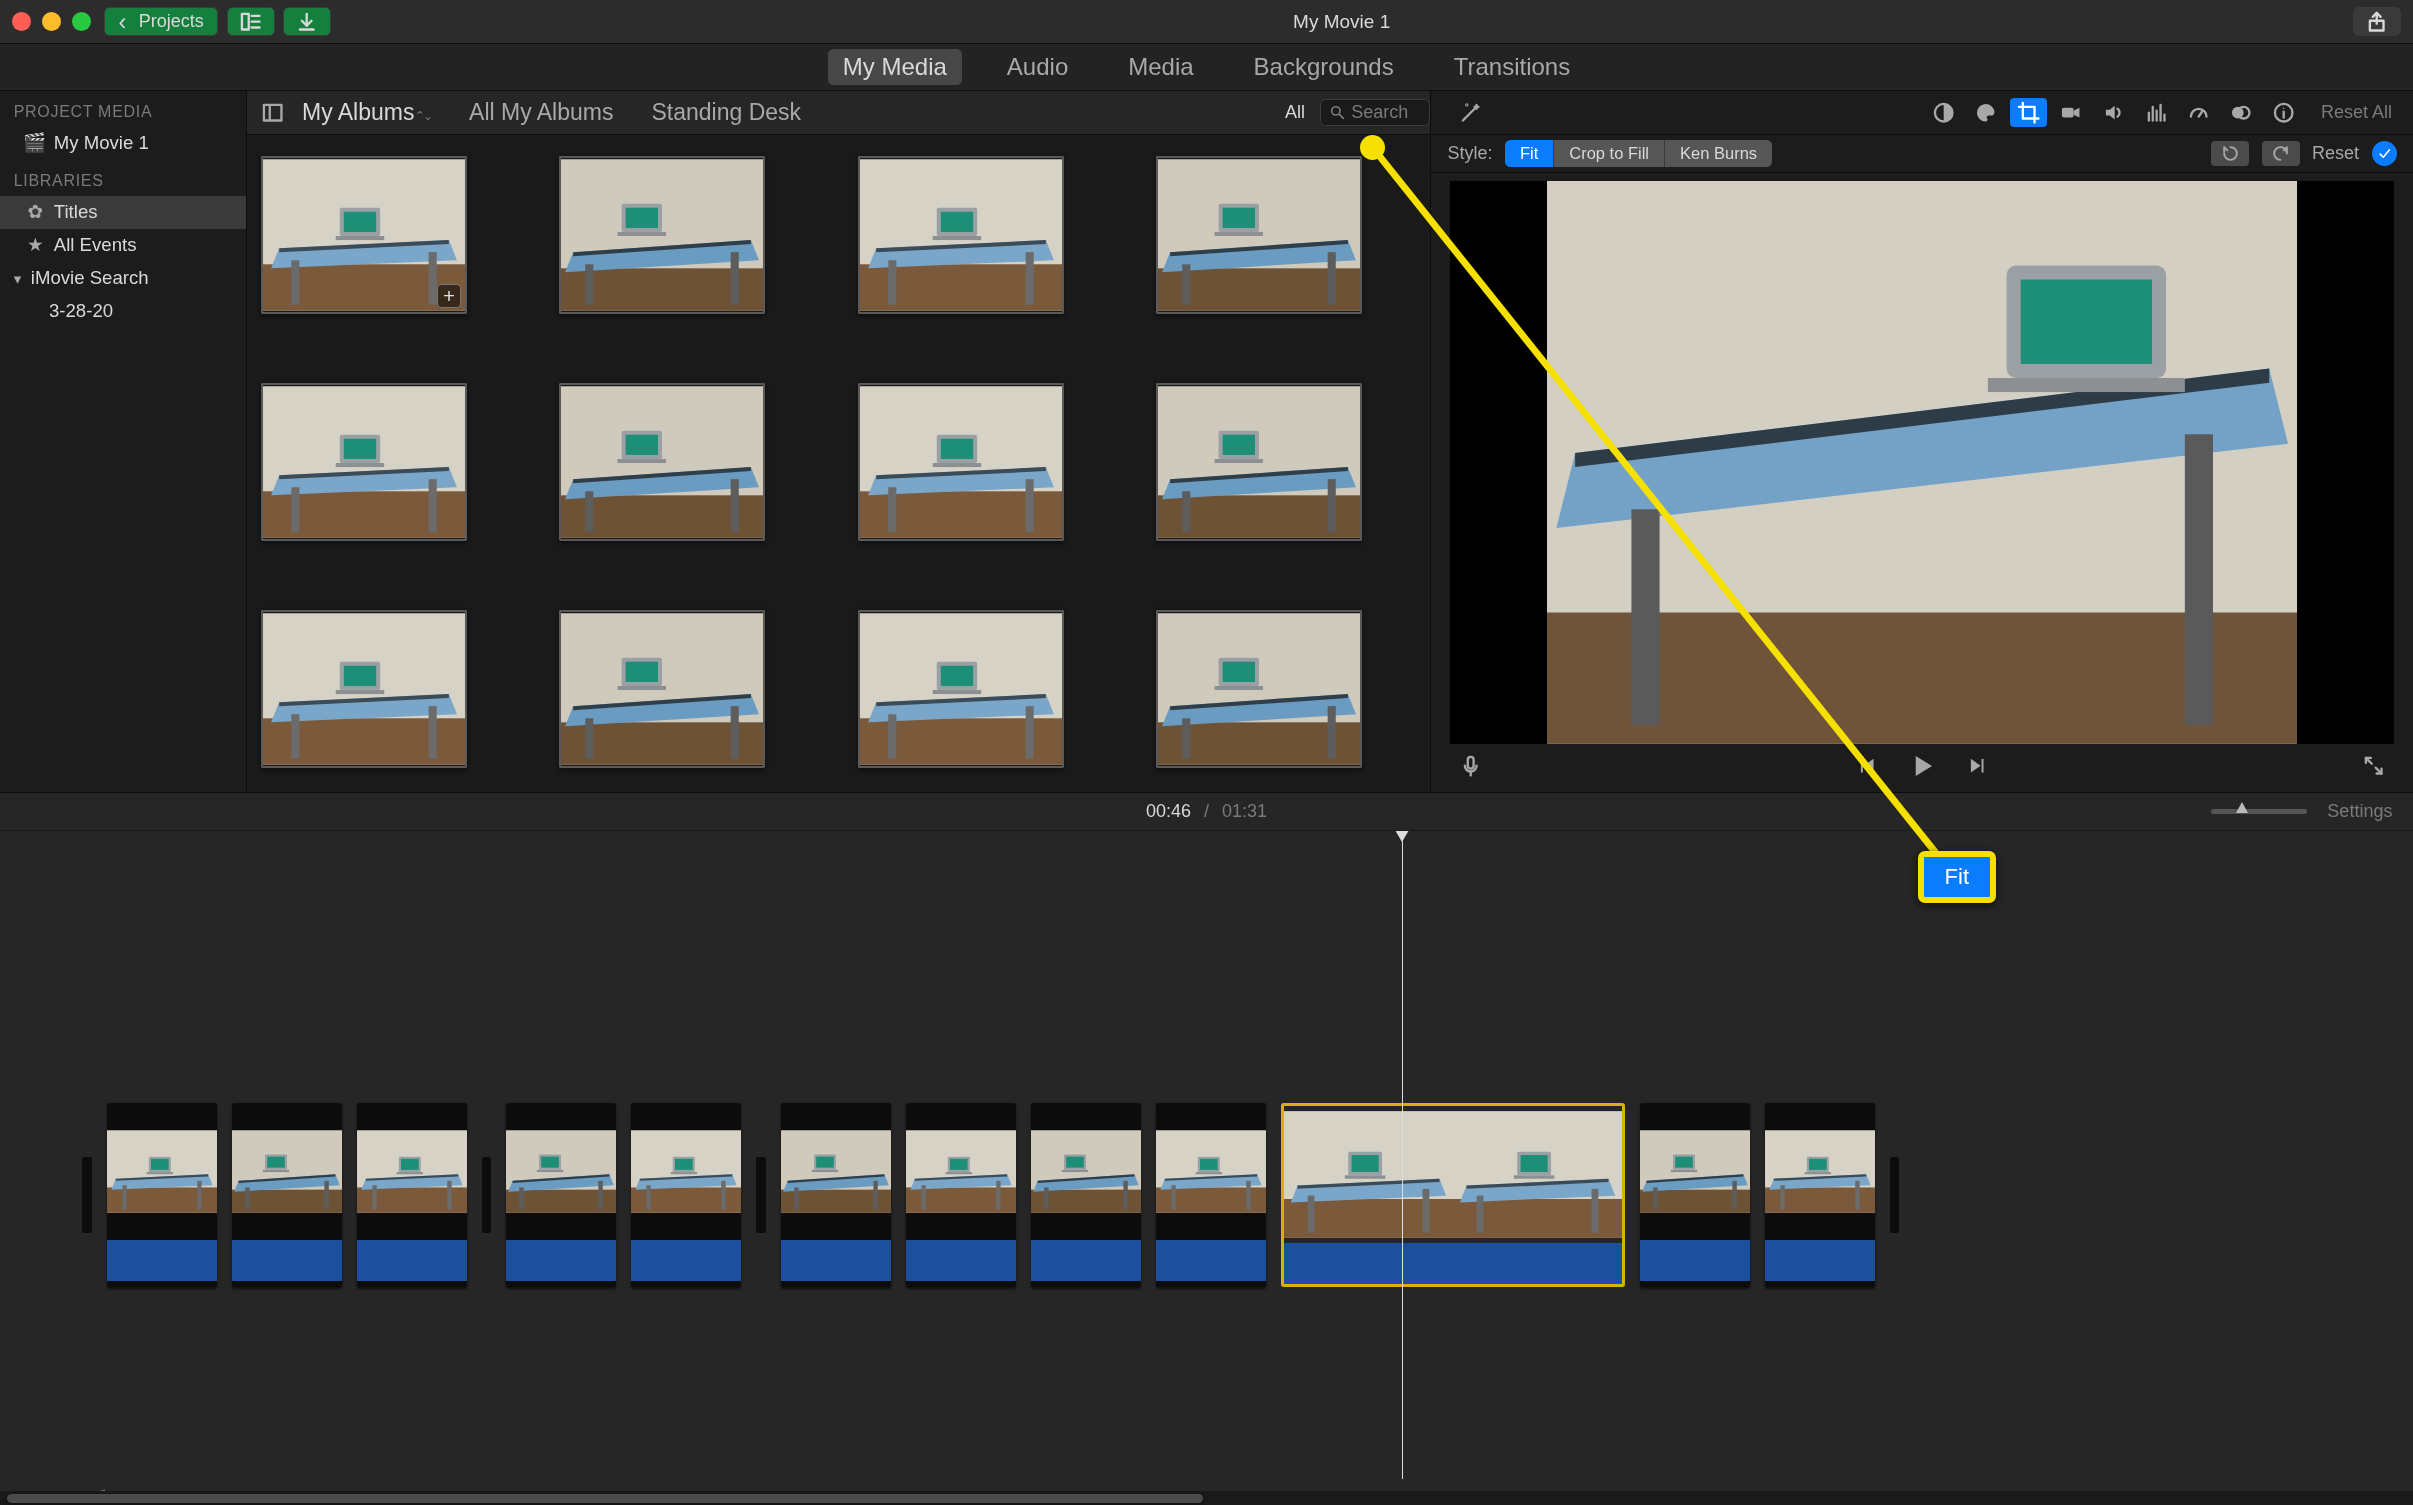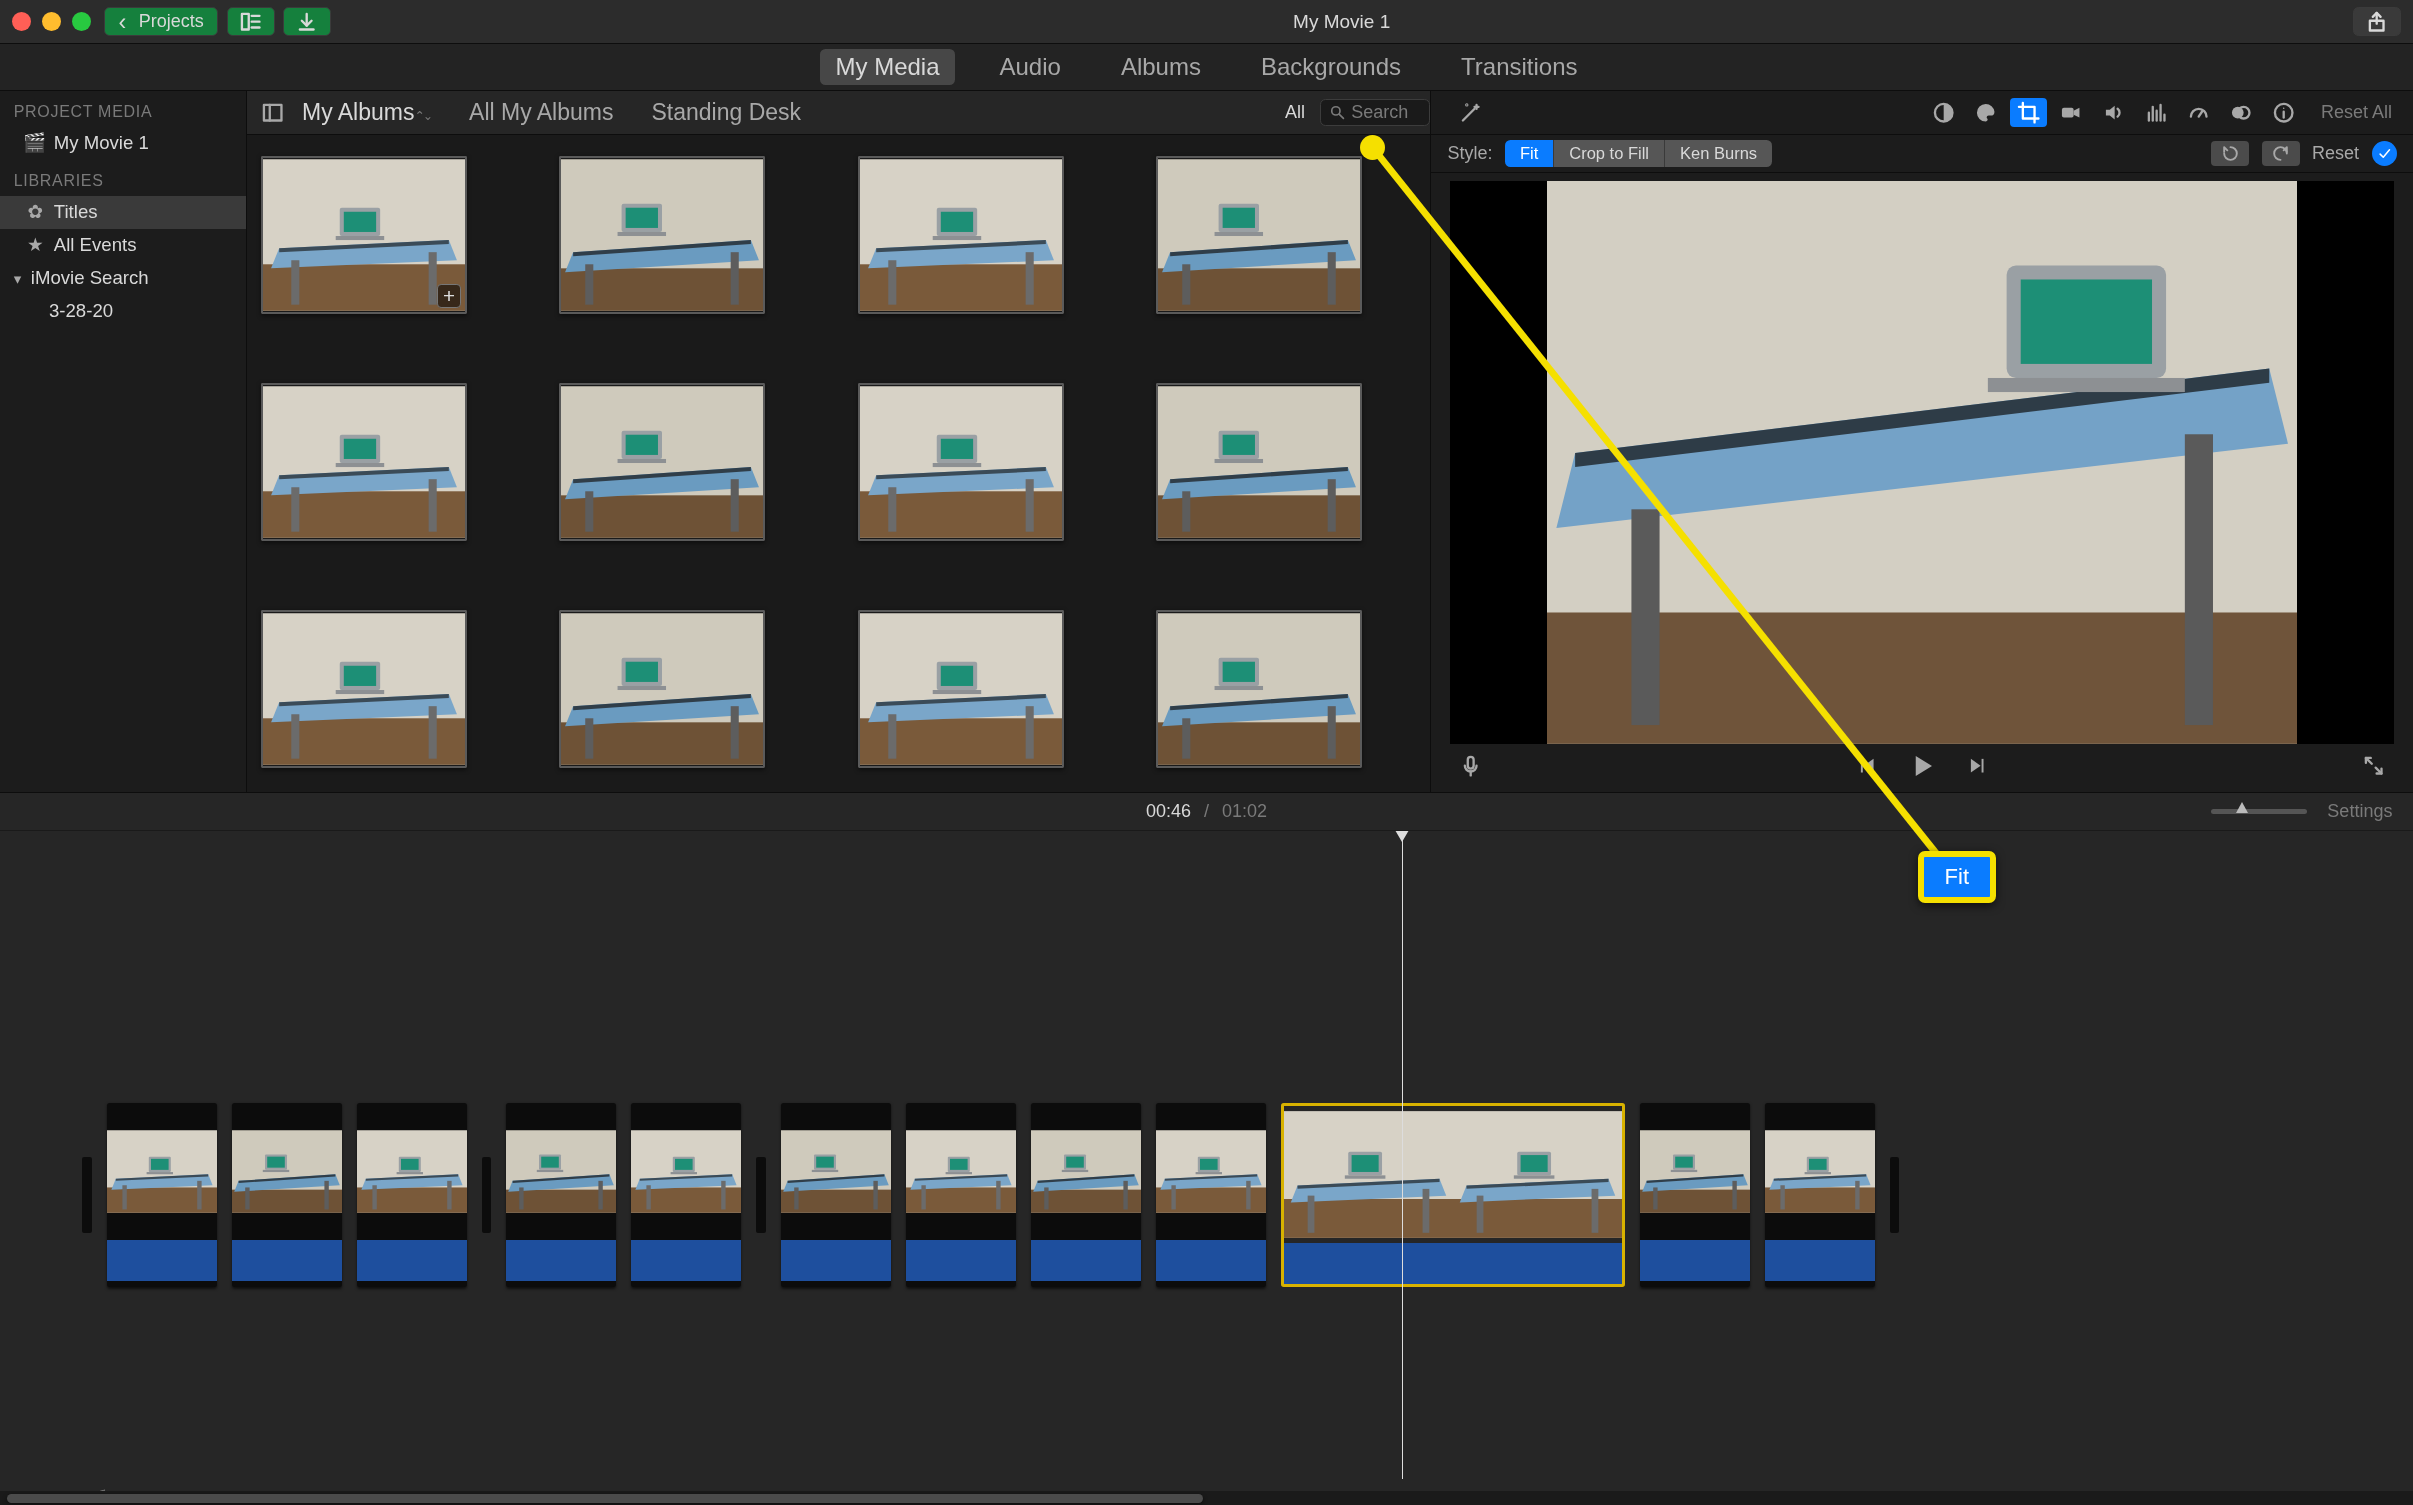--- a/index.html
+++ b/index.html
@@ -365,21 +365,21 @@
         <line x1="12" y1="3" x2="12" y2="14"></line>
         <polyline points="8 7 12 3 16 7"></polyline>
         <rect x="5" y="11" width="14" height="10"></rect>
       </svg>
   </div>
 </div>
 
 <div class="tabrow">
   <div class="tab active">My Media</div>
   <div class="tab">Audio</div>
-  <div class="tab">Albums</div>
+  <div class="tab">Media</div>
   <div class="tab">Backgrounds</div>
   <div class="tab">Transitions</div>
 </div>
 
 <div class="middle">
 
   <div class="sidebar">
     <div class="sb-hdr">PROJECT MEDIA</div>
     <div class="sb-item">
       <span class="sb-icon">🎬</span>
@@ -671,21 +671,21 @@
           </svg></span>
     </div>
   </div>
 
 </div>
 
 <div class="timeline">
   <div class="tl-info">
     <span>00:46</span>
     <span style="color:var(--fg2)">/</span>
-    <span class="total">01:02</span>
+    <span class="total">01:31</span>
   </div>
   <div class="tl-settings">
     <div class="zoom"></div>
     <span>Settings</span>
   </div>
 
   <div class="tl-track-wrap">
     <div class="clips">
 
       <div class="clip-handle"></div>

